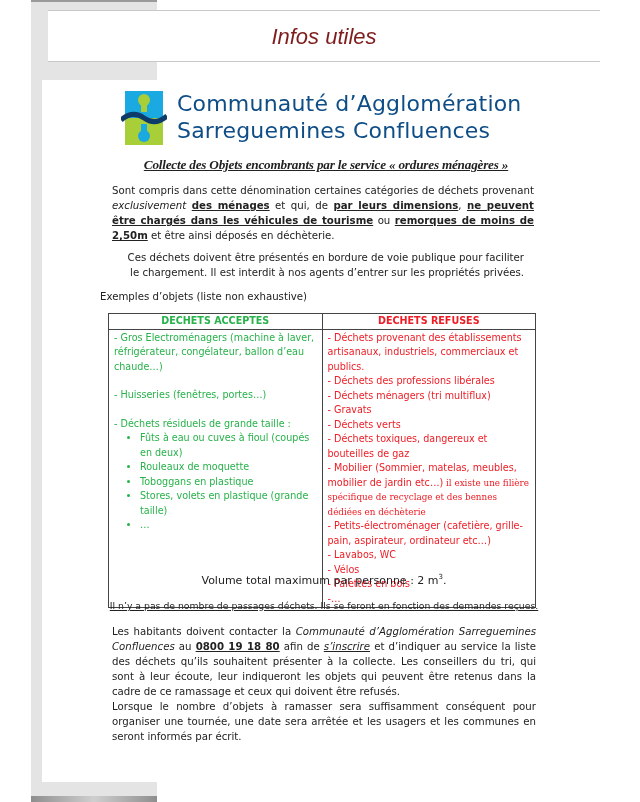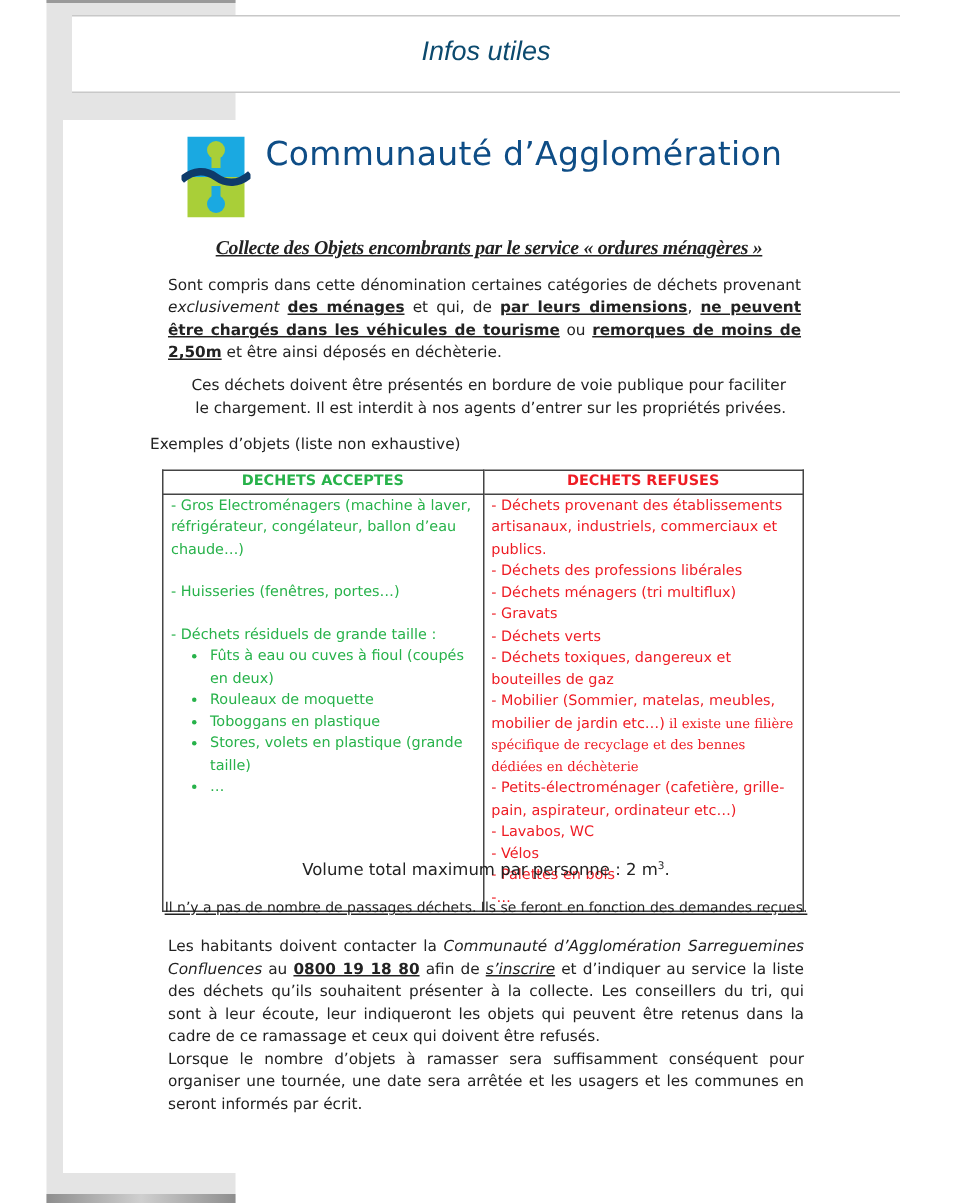--- a/index.html
+++ b/index.html
@@ -5,21 +5,21 @@
   html, body { margin:0; padding:0; }
   body { width:640px; height:802px; background:#ffffff; position:relative; overflow:hidden;
          font-family:"DejaVu Sans", sans-serif; }
   .frame-left { position:absolute; left:31px; top:0; width:126px; height:802px; background:#e4e4e4; }
   .frame-topbar { position:absolute; left:31px; top:0; width:126px; height:2px; background:#9a9a9a; }
   .frame-bottombar { position:absolute; left:31px; top:796px; width:126px; height:6px;
          background:linear-gradient(to right,#8e8e8e,#cfcfcf 50%,#8e8e8e); }
   .header-box { position:absolute; left:48px; top:10px; width:552px; height:50px; background:#fff;
          border-top:1px solid #c8c8c8; border-bottom:1px solid #c8c8c8; }
   .header-title { position:absolute; left:0; right:0; top:13px; text-align:center; font-style:italic;
-         font-size:18px; color:#0c4a6e; font-family:"Liberation Sans", sans-serif; }
+         font-size:22px; color:#7f1d1d; font-family:"Liberation Sans", sans-serif; }
   .doc { position:absolute; left:42px; top:80px; width:598px; height:702px; background:#fff; }
   .logo { position:absolute; left:121px; top:91px; width:46px; height:54px; }
   .org-name { position:absolute; left:177px; top:90px; color:#0e4d86; font-size:22px; line-height:27px;
          font-family:"DejaVu Sans", sans-serif; letter-spacing:0.2px; }
   .doc-title { position:absolute; left:96px; top:157px; width:460px; font-size:13.2px; font-style:italic;
          font-weight:bold; text-decoration:underline; color:#222; text-align:center;
          font-family:Liberation Serif, serif; letter-spacing:-0.2px; }
   .p { position:absolute; font-size:10.2px; line-height:15px; color:#222;
        font-family:"DejaVu Sans", sans-serif; }
   .just { text-align:justify; }
@@ -63,20 +63,21 @@
   <rect x="4" y="27" width="38" height="27" fill="#a9cf38"></rect>
   <circle cx="23" cy="9" r="6" fill="#a9cf38"></circle>
   <rect x="20" y="12" width="6" height="9" fill="#a9cf38"></rect>
   <rect x="20" y="33" width="6" height="8" fill="#1aa9e1"></rect>
   <circle cx="23" cy="45" r="6" fill="#1aa9e1"></circle>
   <path d="M0 29 C8 22, 16 22, 23 27 S38 32, 46 25" stroke="#0e3b6a" stroke-width="5" fill="none"></path>
 </svg>
 
 <div class="org-name">
   <div>Communauté d’Agglomération</div>
+  <div>Sarreguemines Confluences</div>
 </div>
 
 <div class="doc-title">Collecte des Objets encombrants par le service « ordures ménagères »</div>
 
 <div class="p p1 just"><span>Sont compris dans cette dénomination certaines catégories de déchets provenant </span><span class="it">exclusivement</span><span> </span><span class="u">des ménages</span><span> et qui, de </span><span class="u">par leurs dimensions</span><span>, </span><span class="u">ne peuvent être chargés dans les véhicules de tourisme</span><span> ou </span><span class="u">remorques de moins de 2,50m</span><span> et être ainsi déposés en déchèterie.</span></div>
 
 <div class="p p2">Ces déchets doivent être présentés en bordure de voie publique pour faciliter le chargement. Il est interdit à nos agents d’entrer sur les propriétés privées.</div>
 
 <div class="p p3">Exemples d’objets (liste non exhaustive)</div>
 

